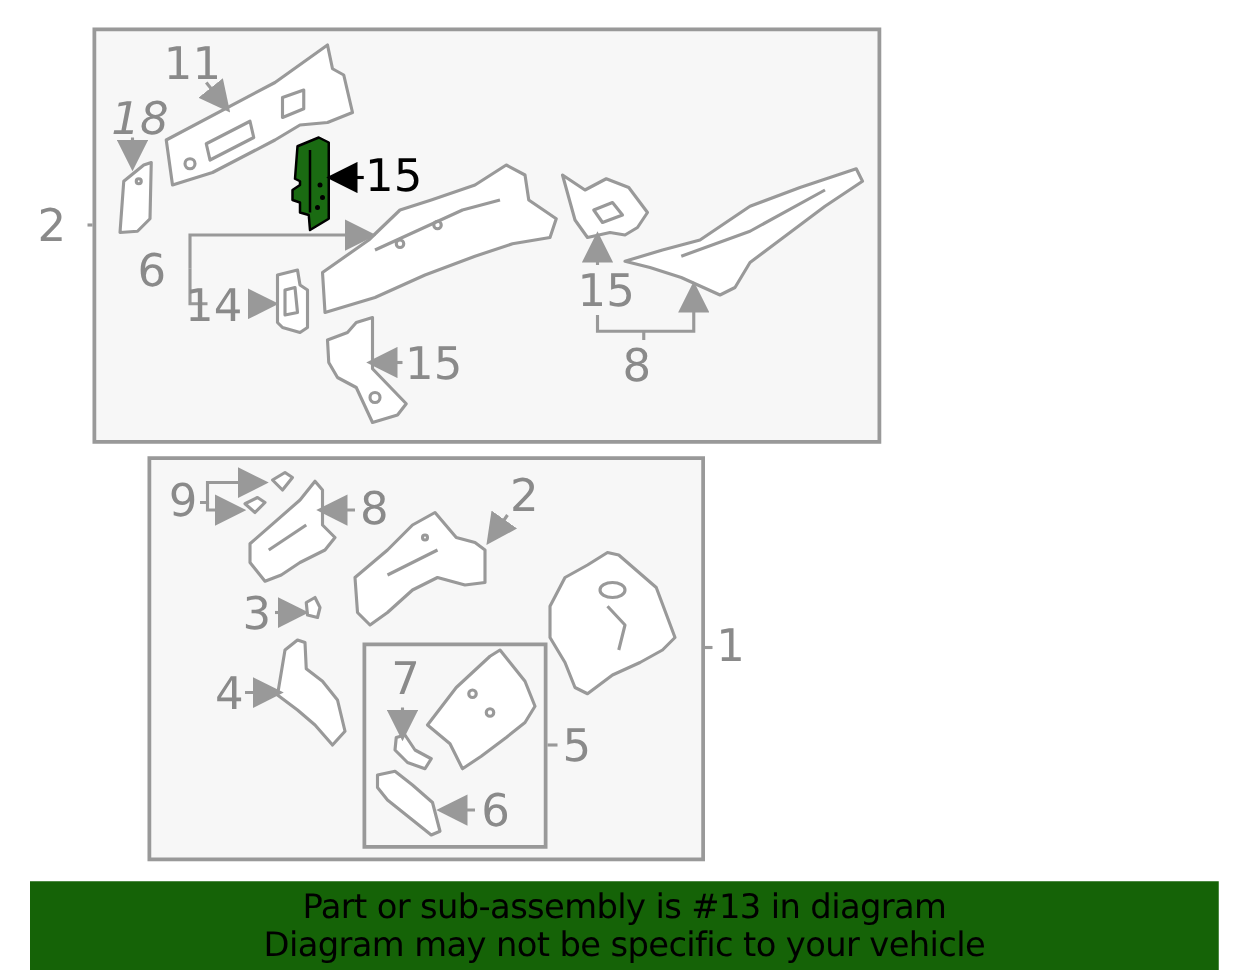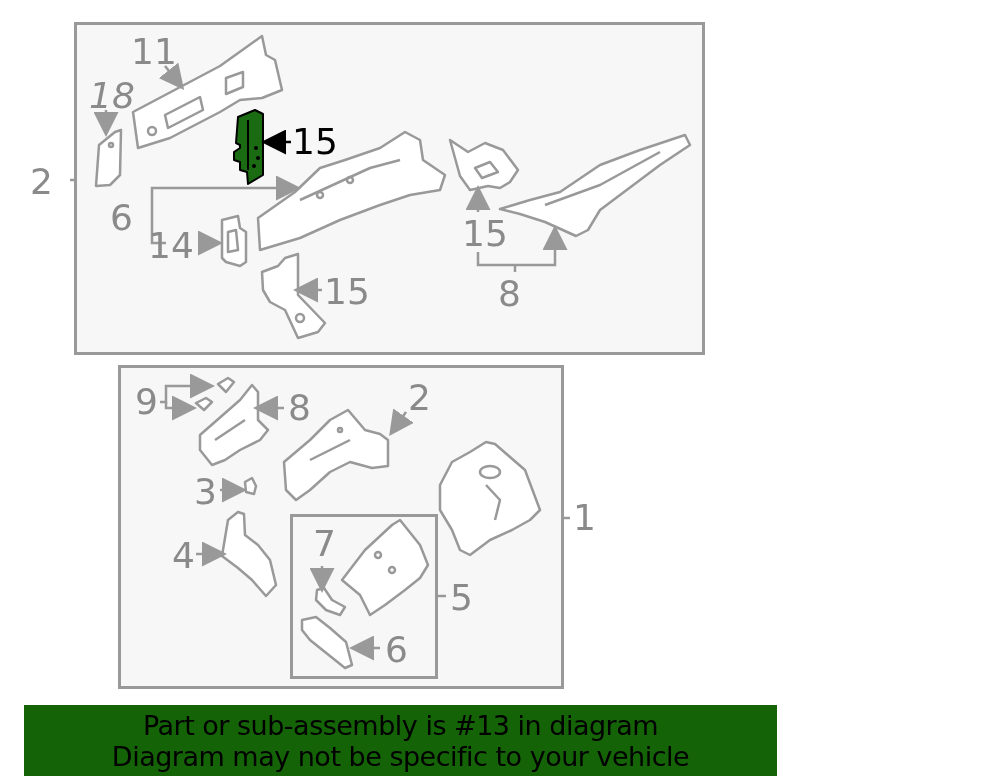--- a/index.html
+++ b/index.html
@@ -2,21 +2,21 @@
 <html><head>
 <meta charset="utf-8">
 <style>
   html, body { margin: 0; padding: 0; background: #ffffff; }
   body { width: 1000px; height: 781px; position: relative; overflow: hidden; font-family: "DejaVu Sans", sans-serif; }
   .stage { position: absolute; left: 0; top: 0; width: 1000px; height: 781px; }
   .box { position: absolute; background: #f7f7f7; border: 3px solid #999; box-sizing: border-box; }
   .label { position: absolute; color: #8a8a8a; font-size: 36px; line-height: 1; font-family: "DejaVu Sans", sans-serif; }
   .label.highlight { color: #000; }
   svg.overlay { position: absolute; left: 0; top: 0; }
-  .banner { position: absolute; left: 24px; top: 705px; width: 753px; height: 71px; background: #156307; color: #000; text-align: center; font-family: "DejaVu Sans", sans-serif; font-size: 27px; line-height: 31px; padding-top: 5px; box-sizing: border-box; }
+  .banner { position: absolute; left: 24px; top: 705px; width: 951px; height: 71px; background: #156307; color: #000; text-align: center; font-family: "DejaVu Sans", sans-serif; font-size: 27px; line-height: 31px; padding-top: 5px; box-sizing: border-box; }
   .banner div { white-space: nowrap; letter-spacing: -0.5px; }
 </style>
 </head>
 <body>
 
 <div class="stage">
 
   <div class="box" style="left:74px; top:22px; width:631px; height:333px;"></div>
   <div class="box" style="left:118px; top:365px; width:446px; height:324px;"></div>
   <div class="box" style="left:290px; top:514px; width:148px; height:165px;"></div>

